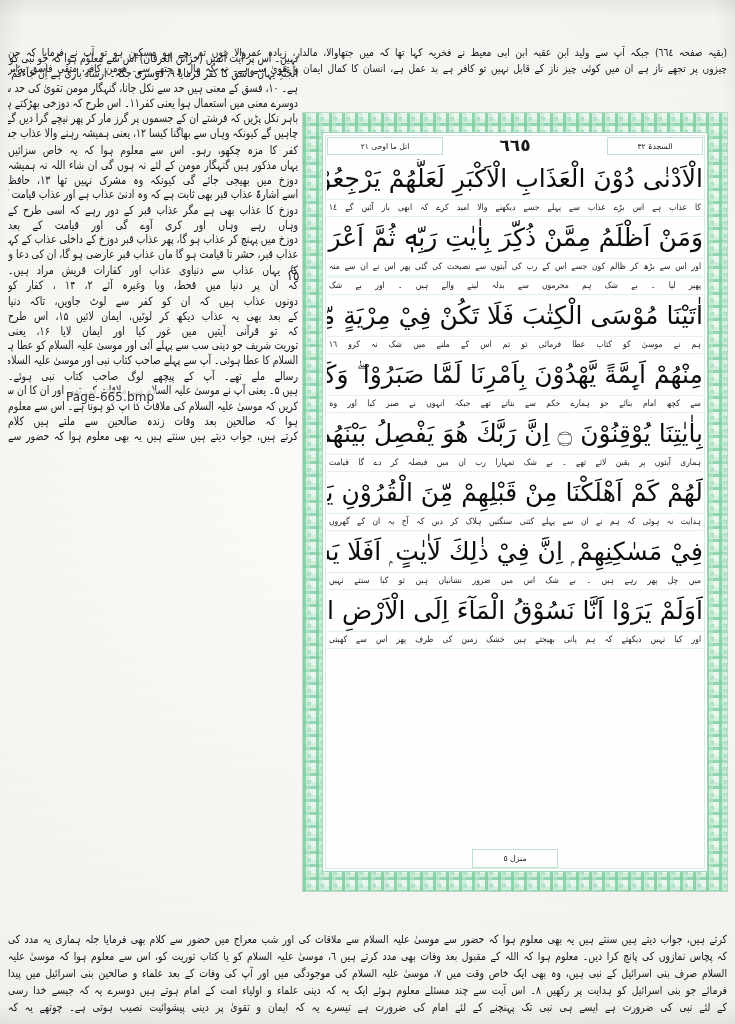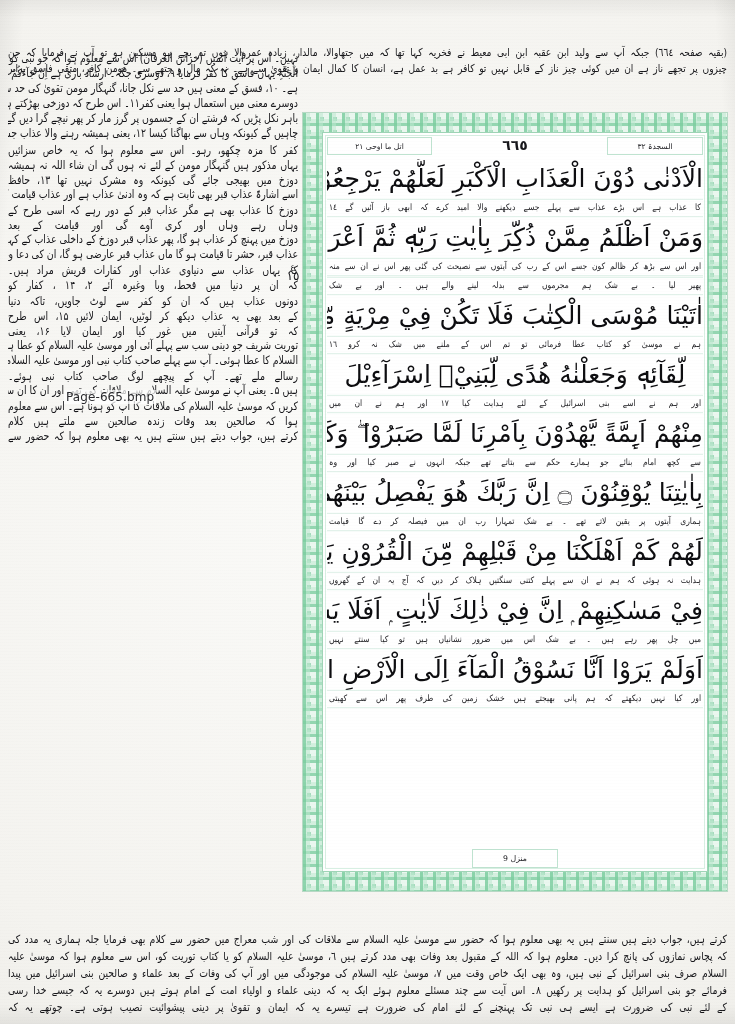--- a/index.html
+++ b/index.html
@@ -118,24 +118,24 @@
     position:relative;height:20px;flex:0 0 auto;margin-bottom:2px;
   }
   .head-box{
     position:absolute;top:0;height:18px;
     background:#ffffff;border:1px solid #bfe3d0;
     display:flex;align-items:center;justify-content:center;
     direction:rtl;color:#1b1b1f;font-size:7.6px;letter-spacing:-.2px;
     padding:0 3px;box-sizing:border-box;
   }
   .head-surah{right:0;width:96px;}
-  .head-juz{left:0;width:105px;}
+  .head-juz{left:0;width:116px;}
   .page-number{
     position:absolute;left:50%;top:-3px;transform:translateX(-50%);
-    direction:rtl;color:#17171b;font-size:14px;font-weight:700;
+    direction:rtl;color:#17171b;font-size:17px;font-weight:700;
     letter-spacing:.5px;line-height:22px;
   }
 
   
   .verses{flex:1 1 auto;display:flex;flex-direction:column;justify-content:flex-start;}
   .ayah-row{position:relative;margin-bottom:0px;}
   .ar-line{
     direction:rtl;text-align:center;
     color:#0d0d10;
     font-size:25px;line-height:40px;
@@ -257,24 +257,20 @@
 
         <div class="ayah-row">
           <div class="ur-line">پھیر لیا ۔ بے شک ہم مجرموں سے بدلہ لینے والے ہیں ۔ اور بے شک</div>
         </div>
 
         <div class="ayah-row">
           <div class="ar-line">اٰتَيْنَا مُوْسَى الْكِتٰبَ فَلَا تَكُنْ فِيْ مِرْيَةٍ مِّنْ</div>
           <div class="ur-line">ہم نے موسیٰ کو کتاب عطا فرمائی تو تم اس کے ملنے میں شک نہ کرو ١٦</div>
         </div>
 
-        <div class="ayah-row">
-          <div class="ar-line">لِّقَآئِهٖ وَجَعَلْنٰهُ هُدًى لِّبَنِيْۤ اِسْرَآءِيْلَ</div>
-          <div class="ur-line">اور ہم نے اسے بنی اسرائیل کے لئے ہدایت کیا ١٧ اور ہم نے ان میں</div>
-        </div>
 
         <div class="ayah-row">
           <div class="ar-line">مِنْهُمْ اَىِٕمَّةً يَّهْدُوْنَ بِاَمْرِنَا لَمَّا صَبَرُوْا ۖ وَكَانُوْا</div>
           <div class="ur-line">سے کچھ امام بنائے جو ہمارے حکم سے بتاتے تھے جبکہ انہوں نے صبر کیا اور وہ</div>
         </div>
 
         <div class="ayah-row">
           <div class="ar-line">بِاٰيٰتِنَا يُوْقِنُوْنَ ۝ اِنَّ رَبَّكَ هُوَ يَفْصِلُ بَيْنَهُمْ يَوْمَ</div>
           <div class="ur-line">ہماری آیتوں پر یقین لاتے تھے ۔ بے شک تمہارا رب ان میں فیصلہ کر دے گا قیامت</div>
         </div>
@@ -290,21 +286,21 @@
           <div class="ur-line">میں چل پھر رہے ہیں ۔ بے شک اس میں ضرور نشانیاں ہیں تو کیا سنتے نہیں</div>
         </div>
 
         <div class="ayah-row">
           <div class="ar-line">اَوَلَمْ يَرَوْا اَنَّا نَسُوْقُ الْمَآءَ اِلَى الْاَرْضِ الْجُرُزِ</div>
           <div class="ur-line">اور کیا نہیں دیکھتے کہ ہم پانی بھیجتے ہیں خشک زمین کی طرف پھر اس سے کھیتی</div>
         </div>
 
       </div>
 
-      <div class="manzil-box">منزل 9</div>
+      <div class="manzil-box">منزل ٥</div>
 
     </div>
   </div>
 
   <div class="watermark">Page-665.bmp</div>
 
   <div class="bottom-band">
     <div class="urdu">کرتے ہیں، جواب دیتے ہیں سنتے ہیں یہ بھی معلوم ہوا کہ حضور سے موسیٰ علیہ السلام سے ملاقات کی اور شب معراج میں حضور سے کلام بھی فرمایا جلہ ہماری یہ مدد کی</div>
     <div class="urdu">کہ پچاس نمازوں کی پانچ کرا دیں۔ معلوم ہوا کہ اللہ کے مقبول بعد وفات بھی مدد کرتے ہیں ٦، موسیٰ علیہ السلام کو یا کتاب توریت کو، اس سے معلوم ہوا کہ موسیٰ علیہ</div>
     <div class="urdu">السلام صرف بنی اسرائیل کے نبی ہیں، وہ بھی ایک خاص وقت میں ٧، موسیٰ علیہ السلام کی موجودگی میں اور آپ کی وفات کے بعد علماء و صالحین بنی اسرائیل میں پیدا</div>

